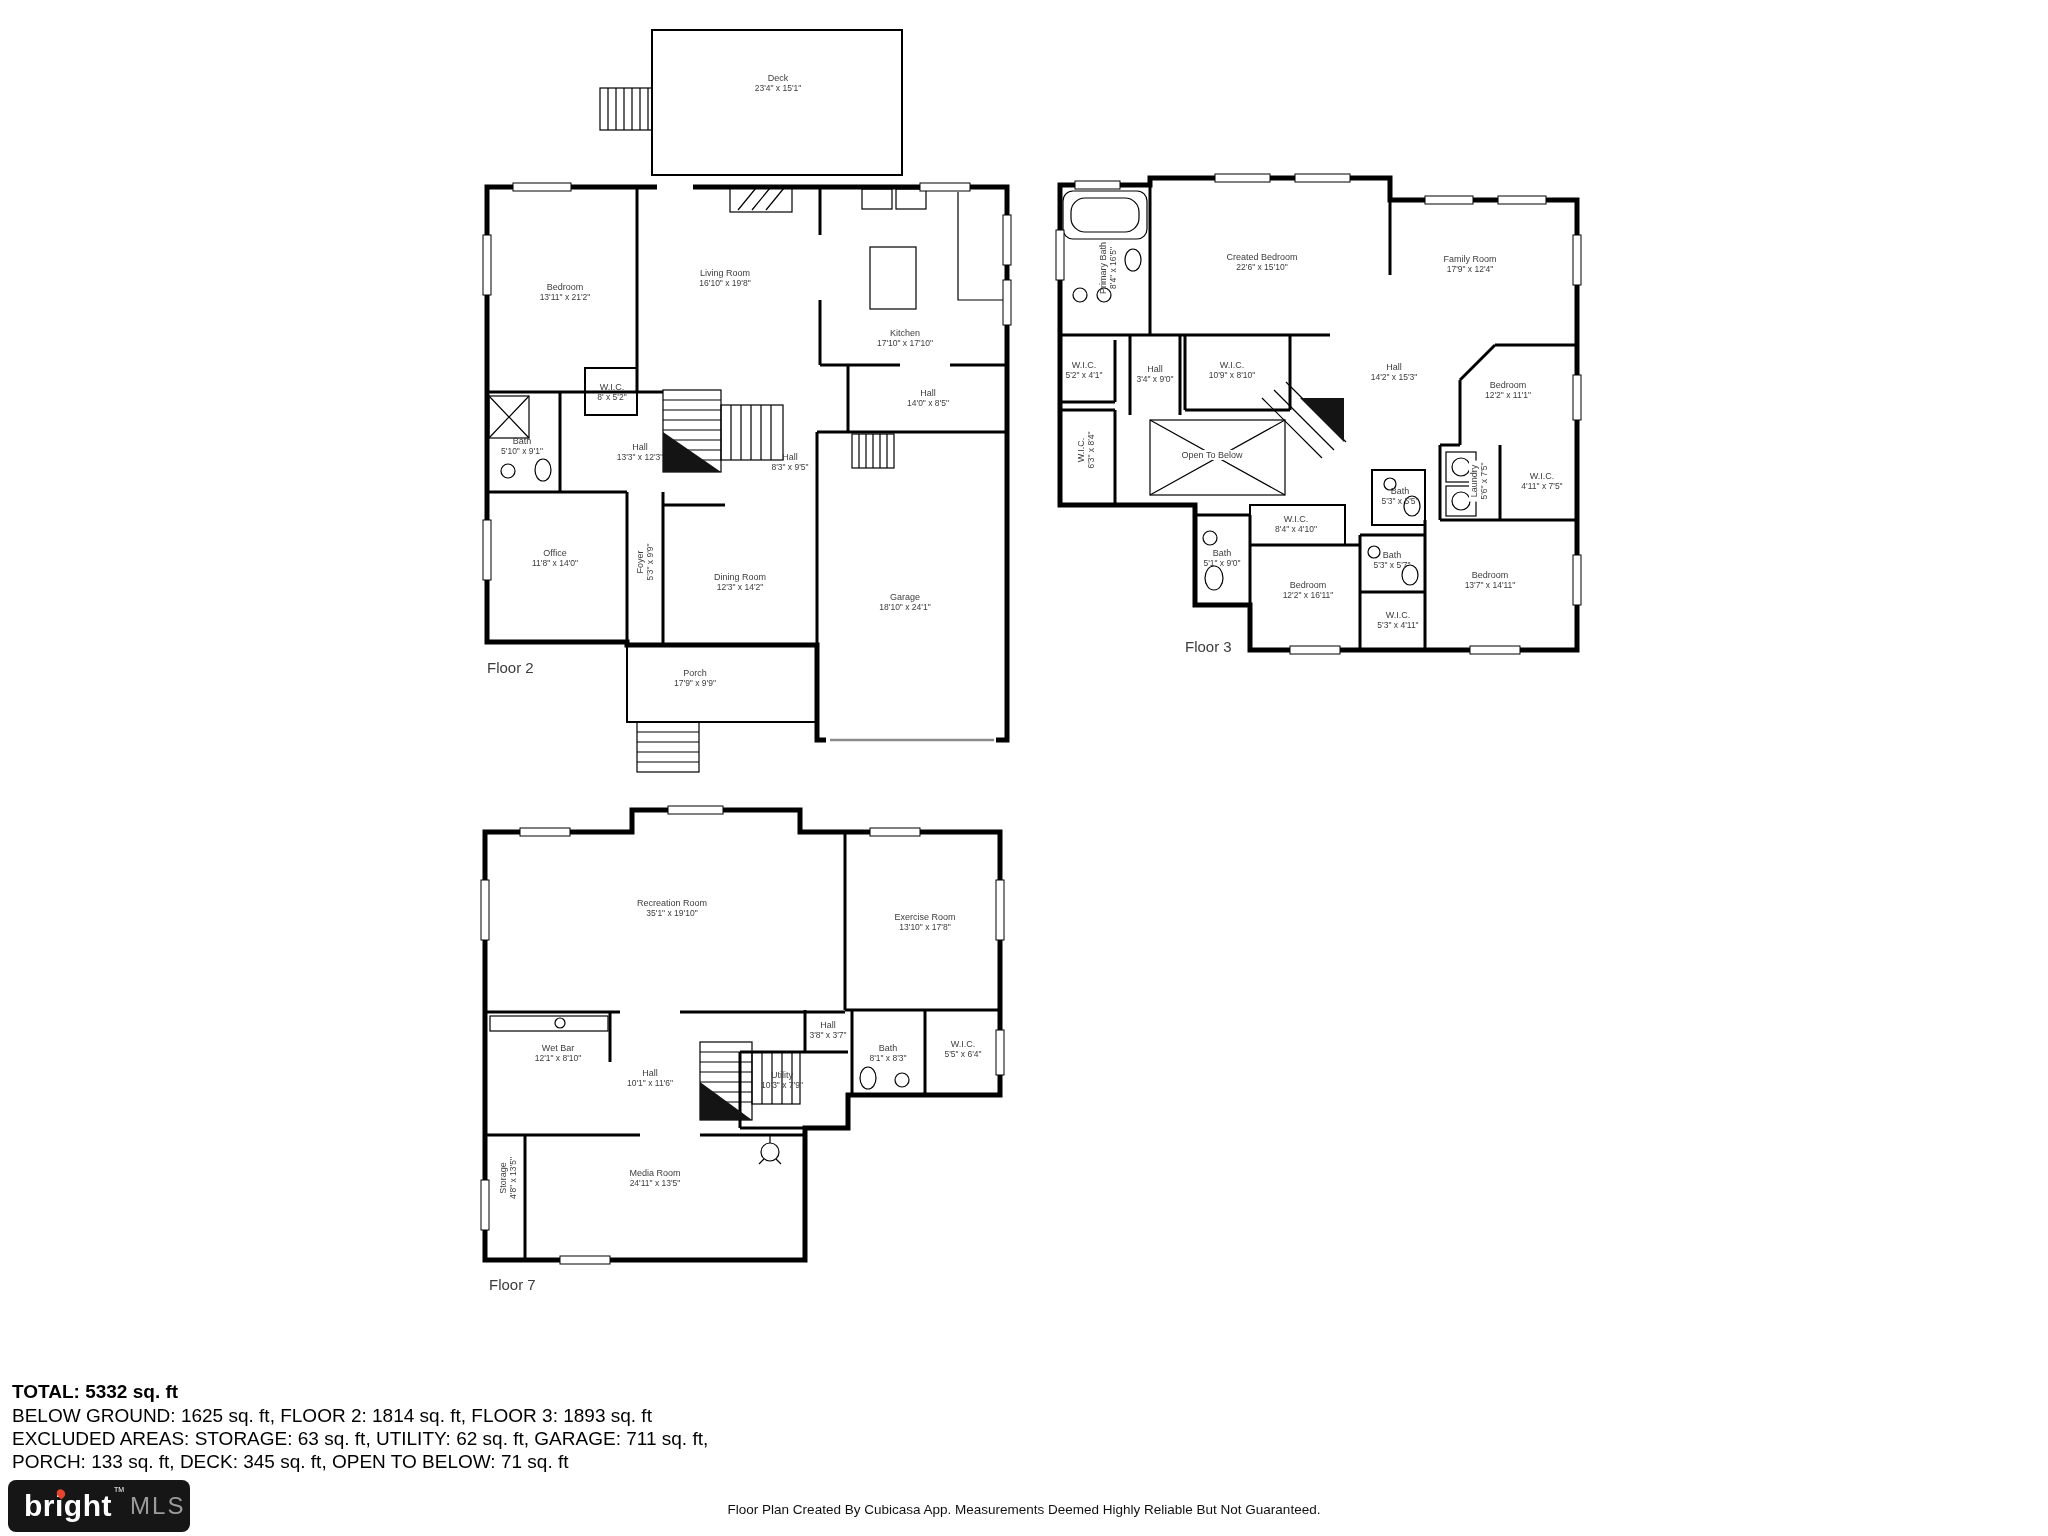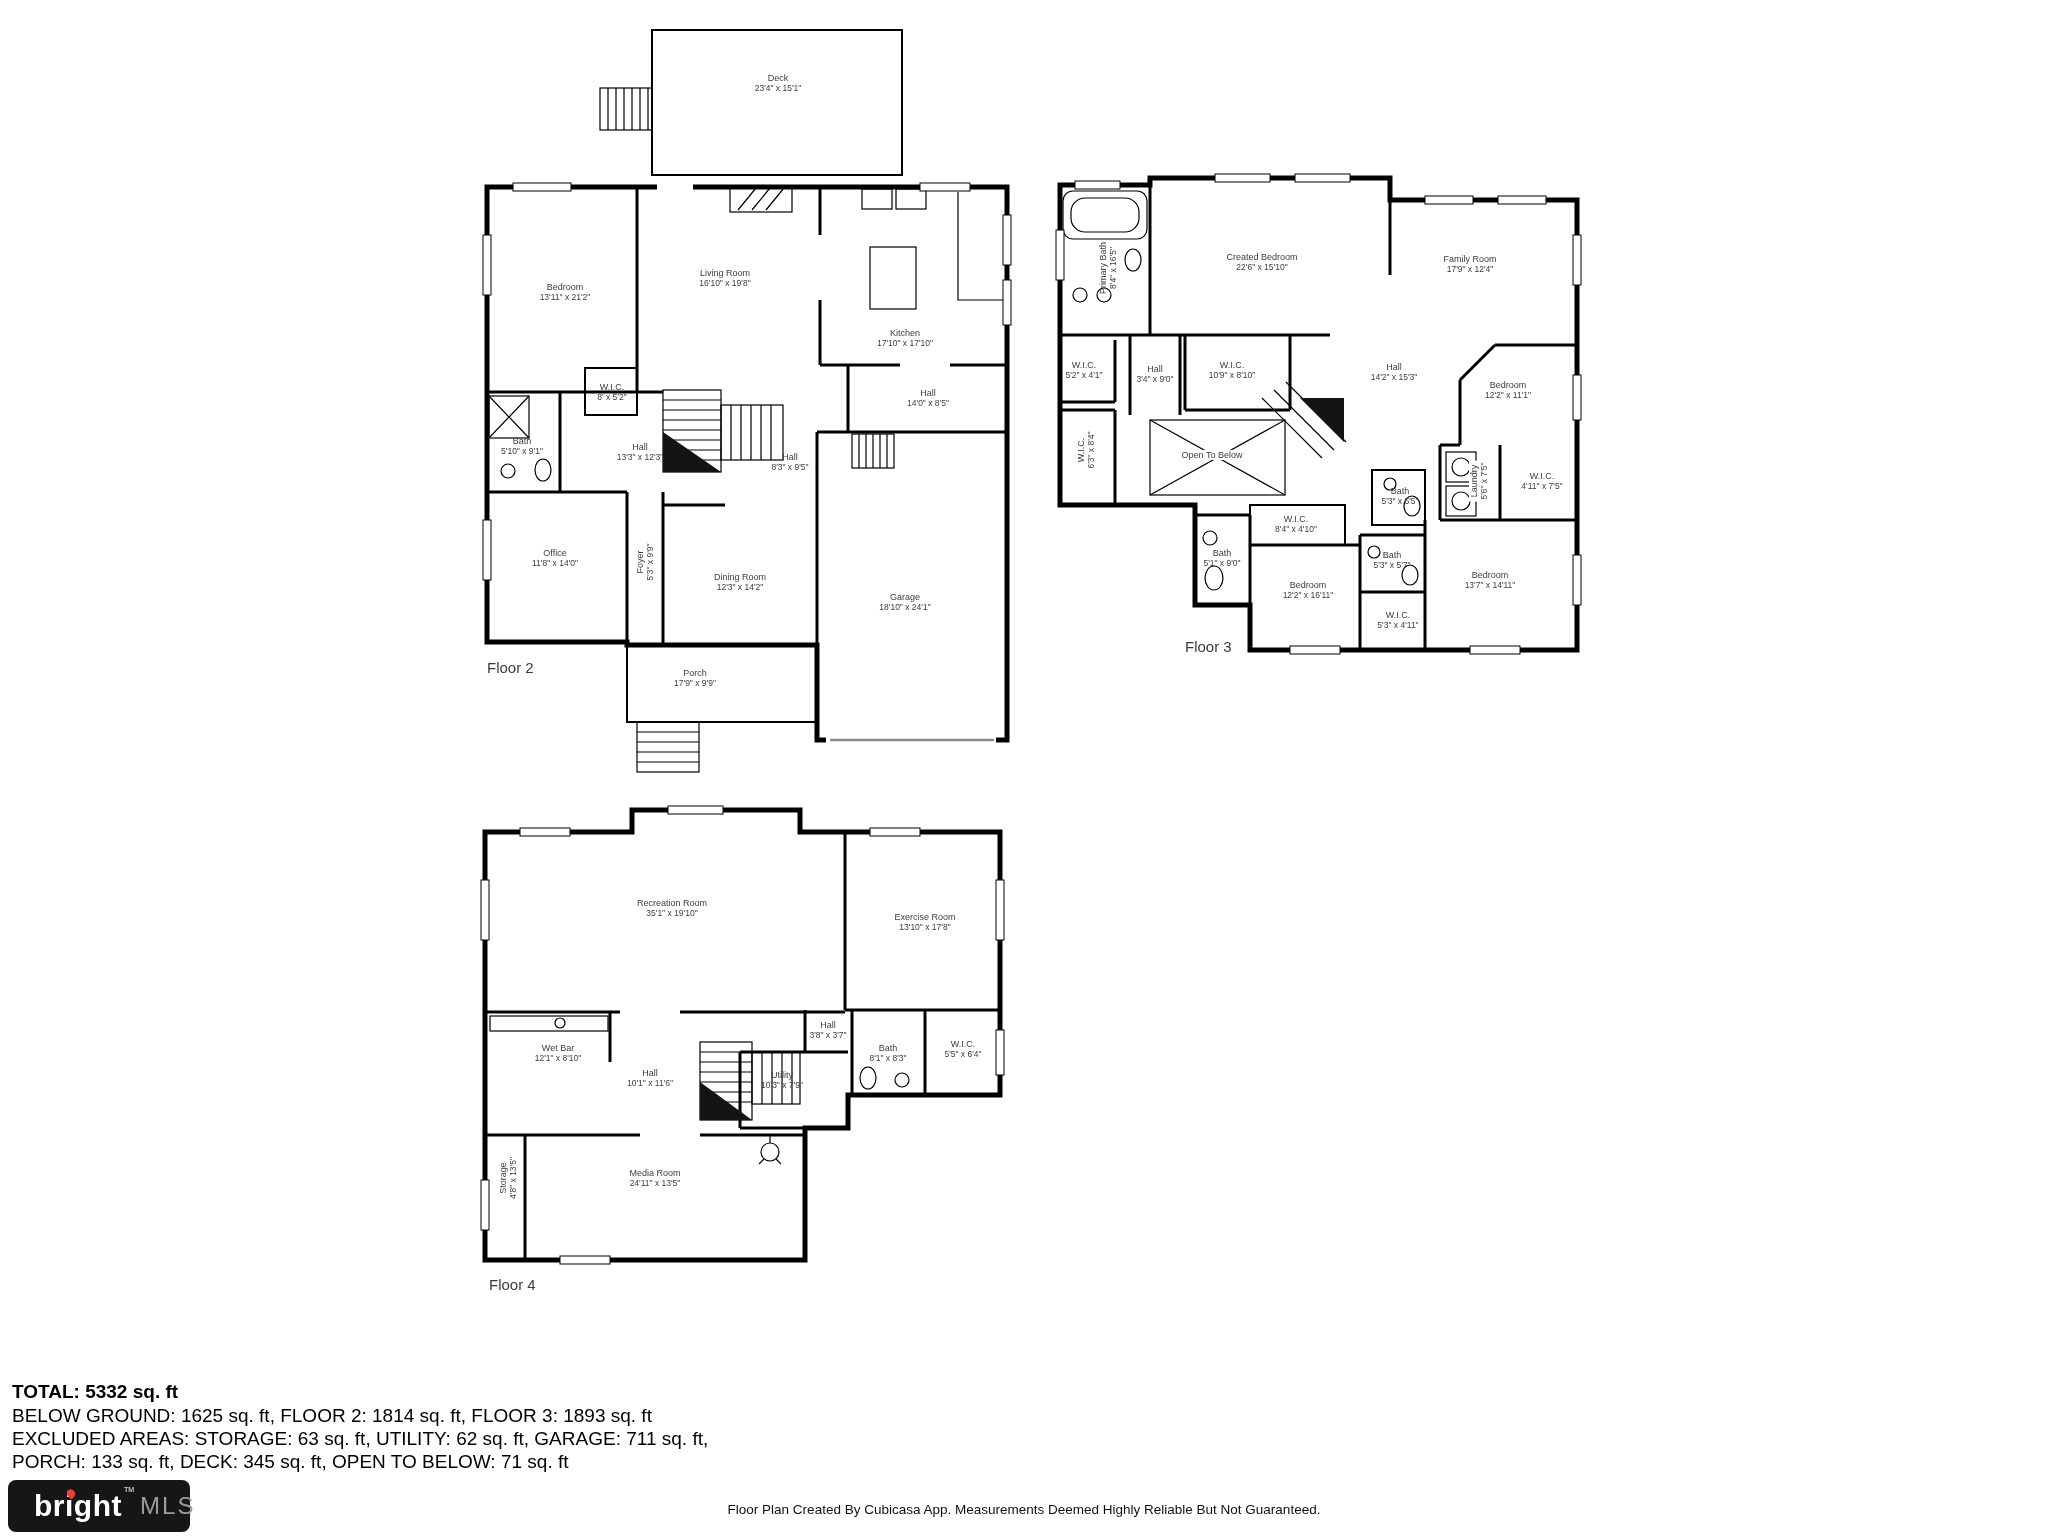--- a/index.html
+++ b/index.html
@@ -29,21 +29,21 @@
   .floor-tag{position:absolute;font-size:15px;color:#3c3c3c;}
 
   .summary{position:absolute;top:1380px;left:12px;width:100%;text-align:left;color:#000;z-index:3;}
   .summary .total{font-size:19px;font-weight:bold;line-height:24px;}
   .summary .line{font-size:19px;line-height:23px;}
   .disclaimer{position:absolute;top:1502px;left:0;width:100%;text-align:center;font-size:13.5px;color:#101010;z-index:3;}
 
   .logo{
     position:absolute;left:8px;top:1480px;width:182px;height:52px;
     background:#161616;border-radius:8px;display:flex;align-items:center;
-    padding-left:26px;box-sizing:border-box;z-index:3;
+    padding-left:16px;box-sizing:border-box;z-index:3;
   }
   .logo .brand{color:#ffffff;font-weight:bold;font-size:30px;letter-spacing:.5px;position:relative;}
   .logo .flame{
     position:absolute;width:8px;height:9px;background:#e8432e;
     border-radius:50% 50% 50% 0;transform:rotate(-45deg);left:33px;top:0px;
   }
   .logo .tm{color:#ffffff;font-size:7px;margin:6px 6px 0 2px;align-self:flex-start;}
   .logo .mls{color:#9b9b9b;font-size:24px;letter-spacing:2px;}
 </style>
 </head>
@@ -345,21 +345,21 @@
         <div class="rd">10'3" x 7'9"</div>
       </div>
     <div class="lbl vert" style="left:508px;top:1178px">
         <div class="rn">Storage</div>
         <div class="rd">4'8" x 13'5"</div>
       </div>
     <div class="lbl" style="left:655px;top:1178px">
         <div class="rn">Media Room</div>
         <div class="rd">24'11" x 13'5"</div>
       </div>
-    <div class="floor-tag" style="left:489px;top:1276px">Floor 4</div>
+    <div class="floor-tag" style="left:489px;top:1276px">Floor 7</div>
   </div>
 
   <div class="summary">
     <div class="total">TOTAL: 5332 sq. ft</div>
     <div class="line">BELOW GROUND: 1625 sq. ft, FLOOR 2: 1814 sq. ft, FLOOR 3: 1893 sq. ft</div>
     <div class="line">EXCLUDED AREAS: STORAGE: 63 sq. ft, UTILITY: 62 sq. ft, GARAGE: 711 sq. ft,</div>
     <div class="line">PORCH: 133 sq. ft, DECK: 345 sq. ft, OPEN TO BELOW: 71 sq. ft</div>
   </div>
   <div class="disclaimer">Floor Plan Created By Cubicasa App. Measurements Deemed Highly Reliable But Not Guaranteed.</div>
 

